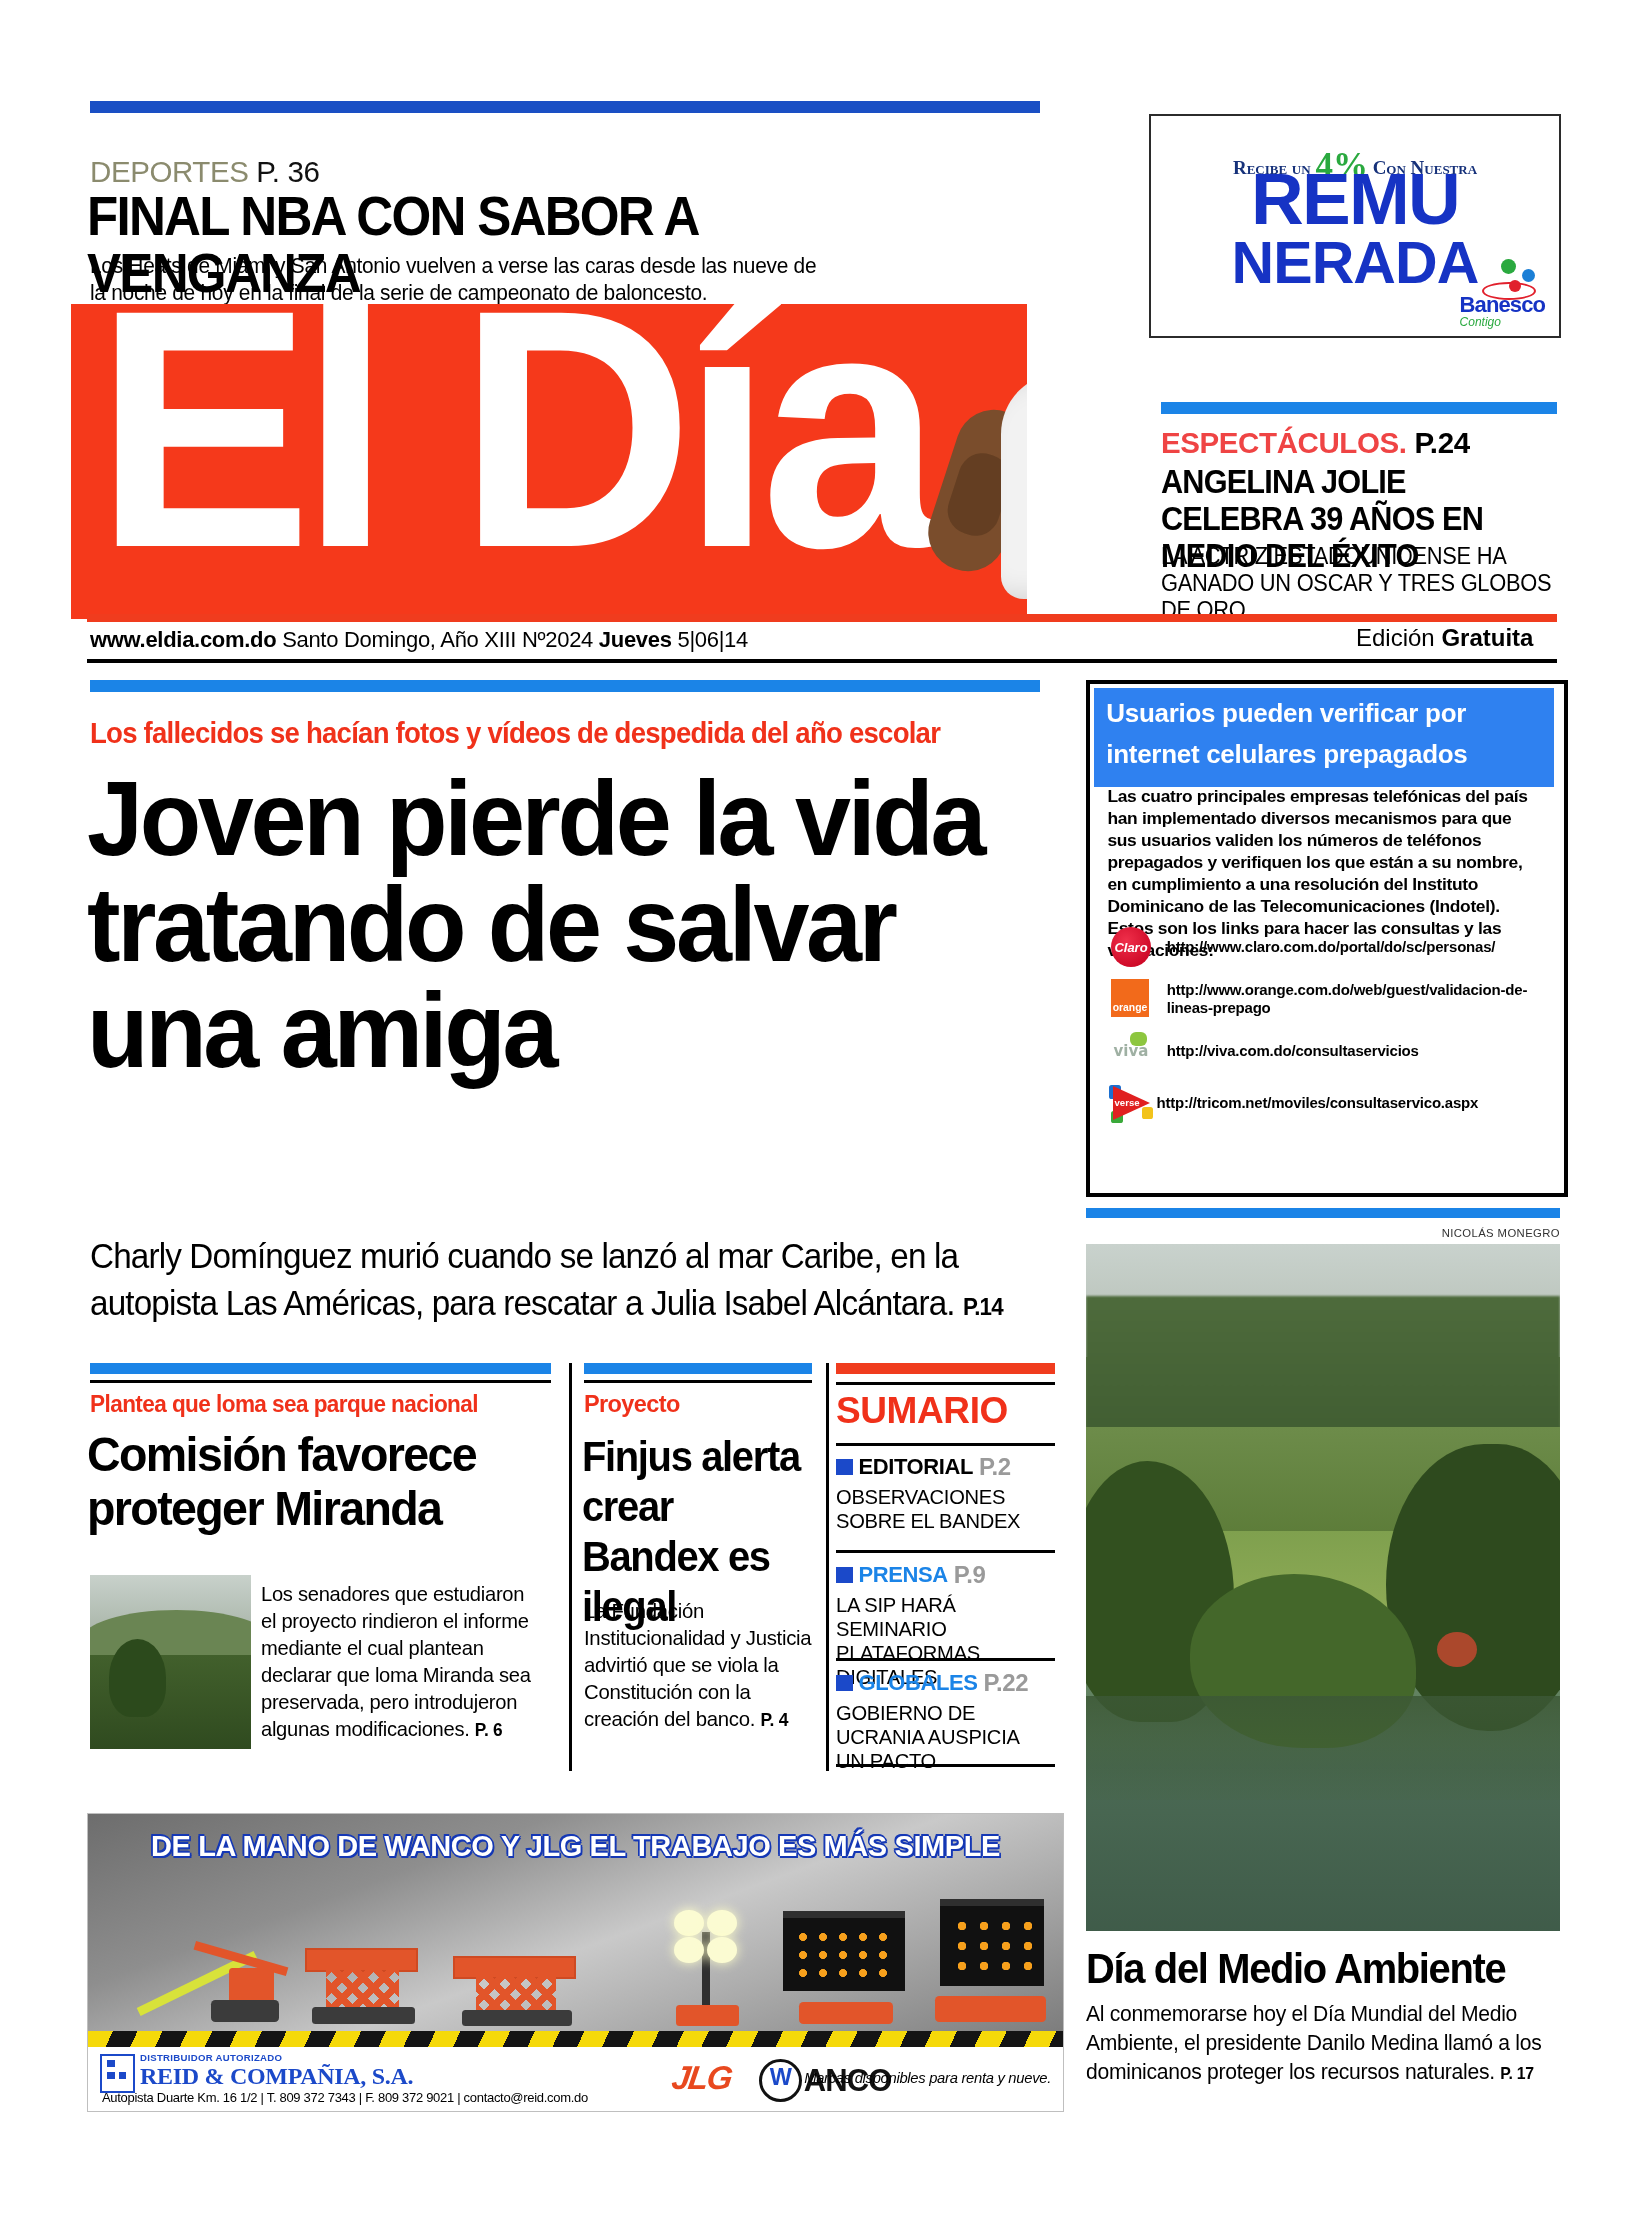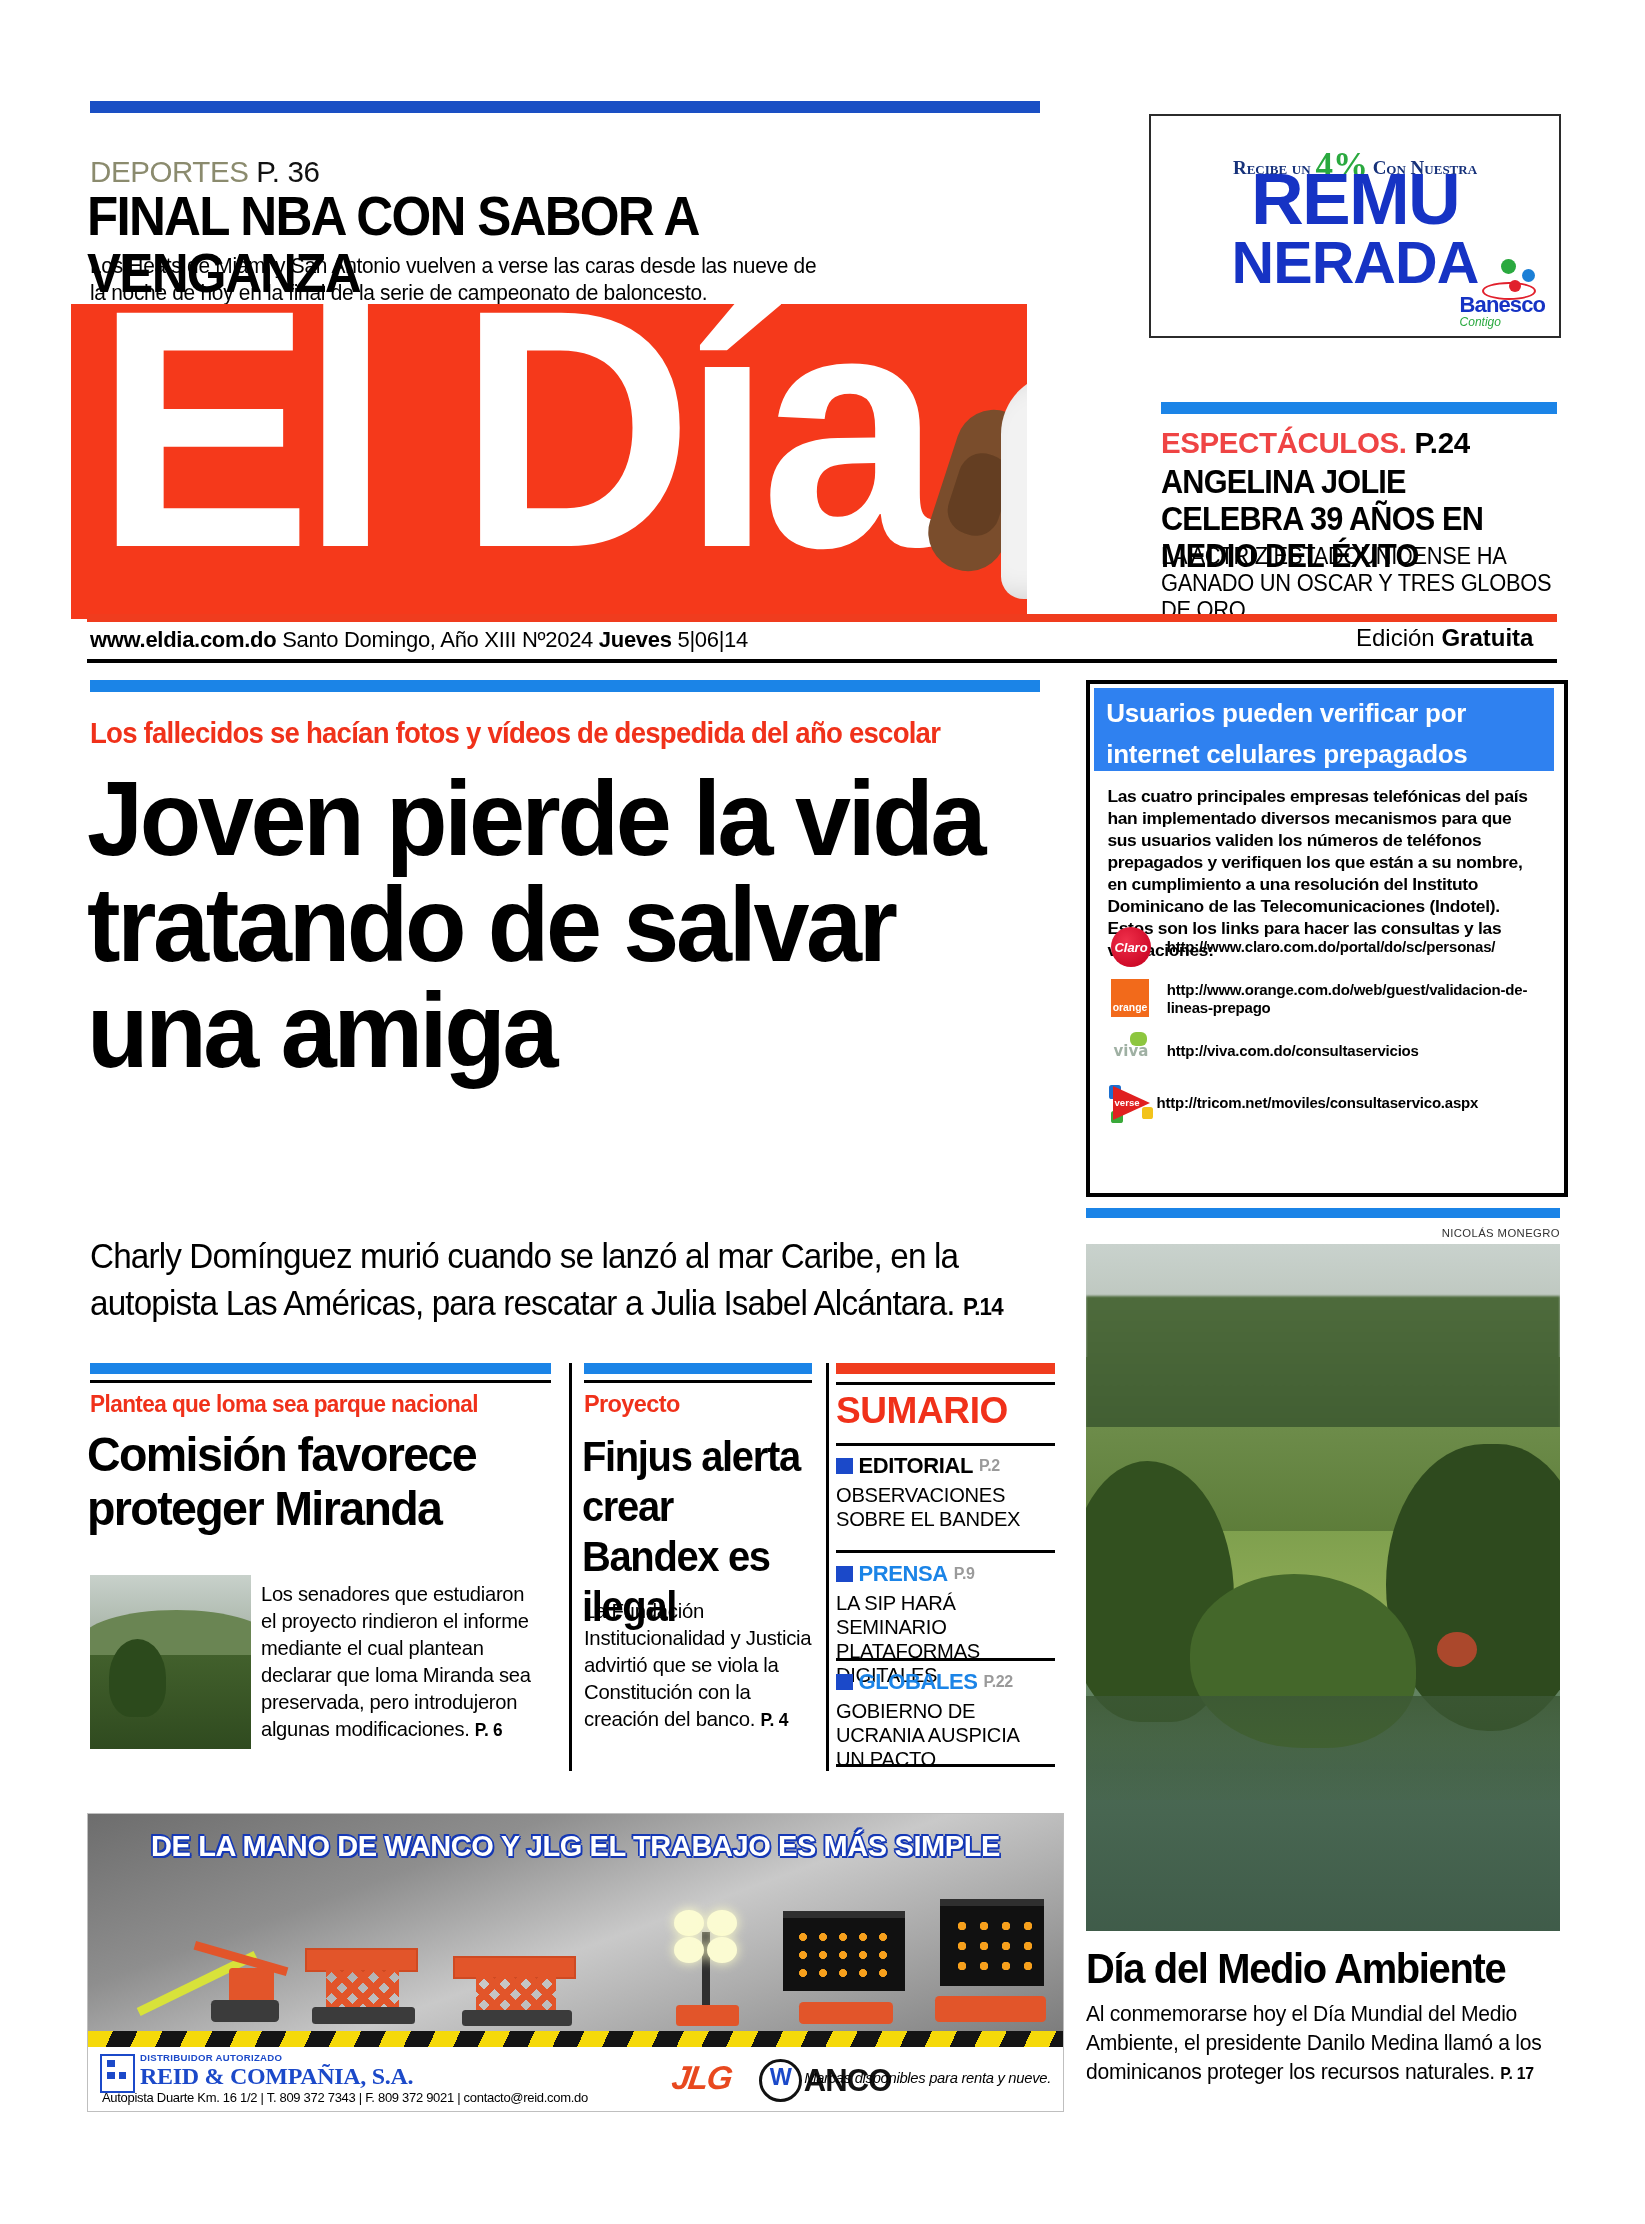--- a/index.html
+++ b/index.html
@@ -77,21 +77,21 @@
   #lead-kicker{left:90px;top:717px;width:956px;font-size:29px;font-weight:bold;color:#f0311a;
       letter-spacing:-0.8px;transform:scaleX(.95);transform-origin:left top;}
   #lead-head{left:87px;top:765px;width:973px;font-size:106px;font-weight:bold;line-height:106px;
       letter-spacing:-3.5px;transform:scaleX(.95);transform-origin:left top;}
   #lead-deck{left:90px;top:1232px;width:965px;font-size:35px;line-height:47px;letter-spacing:-0.9px;
       transform:scaleX(.95);transform-origin:left top;}
   #lead-deck .pg{font-size:23.5px;font-weight:bold;}
 
   
   #prepaid-box{left:1086px;top:680px;width:474px;height:509px;border:4.3px solid #000;background:#fff;}
-  #prepaid-head{position:absolute;left:4.3px;top:4.3px;width:460px;height:83px;background:#2f81f0;color:#fff;
+  #prepaid-head{position:absolute;left:4.3px;top:4.3px;width:460px;height:99px;background:#2f81f0;color:#fff;
       font-size:26px;font-weight:bold;line-height:41px;padding:5.2px 12px 0;box-sizing:border-box;letter-spacing:-0.3px;}
   #prepaid-body{position:absolute;left:17.4px;top:101px;width:435px;font-size:17.4px;font-weight:bold;
       line-height:22px;letter-spacing:-0.3px;}
   #link-list{position:absolute;left:14px;top:243px;width:452px;}
   .link-row{display:flex;align-items:center;margin-bottom:12px;min-height:40px;}
   .logo{width:54px;height:40px;flex:0 0 54px;margin-right:8.7px;position:relative;}
   .link-url{font-size:15px;font-weight:bold;line-height:18px;letter-spacing:-0.2px;}
   .lg-claro{background:radial-gradient(circle at 38% 34%,#ef2f4a 0%,#cf0a28 72%);border-radius:50%;
       width:40px;height:40px;margin-left:7px;color:#fff;font-size:13px;font-weight:bold;font-style:italic;
       display:flex;align-items:center;justify-content:center;}
@@ -164,21 +164,21 @@
   #col2-body .pg{font-size:18px;font-weight:bold;}
 
   #col-sep2{left:826px;top:1363px;width:2.6px;height:408px;}
   #col3-rule{left:836px;top:1363px;width:219px;height:11.3px;background:#f03c1e;}
   #col3-hair{left:836px;top:1382px;width:219px;height:2.6px;}
   #sumario-title{left:836px;top:1390px;font-size:37px;font-weight:bold;color:#f0311a;letter-spacing:-0.4px;}
   .sum-sep{left:836px;width:219px;height:2.6px;background:#000;}
   .sum-item{position:absolute;left:836px;width:222px;}
   .sum-head{font-size:22px;font-weight:bold;letter-spacing:-0.4px;display:flex;align-items:center;}
   .sq{display:inline-block;width:16.5px;height:16.5px;background:#1b49c9;margin-right:6px;flex:0 0 16.5px;}
-  .sum-head .pg{color:#9a9a9a;margin-left:6px;font-size:16px;}
+  .sum-head .pg{color:#9a9a9a;margin-left:6px;font-size:24px;}
   .sum-body{font-size:21px;line-height:24px;letter-spacing:-0.3px;margin-top:3.5px;
       transform:scaleX(.96);transform-origin:left top;}
   .blue-sec{color:#1b84e7;}
 
   
   #botad{left:87px;top:1813px;width:975px;height:297px;border:1.7px solid #bfbfbf;background:#fff;overflow:hidden;}
   #botad-img{position:absolute;left:0;top:0;width:100%;height:217px;
       background:linear-gradient(160deg,#6d6d6d 0%,#8e8e8e 30%,#c9c9c9 55%,#7d7d7d 100%);overflow:hidden;}
   #botad-title{position:absolute;left:0;top:15.6px;width:100%;text-align:center;font-size:29px;
       font-weight:bold;color:#fff;letter-spacing:-0.4px;

